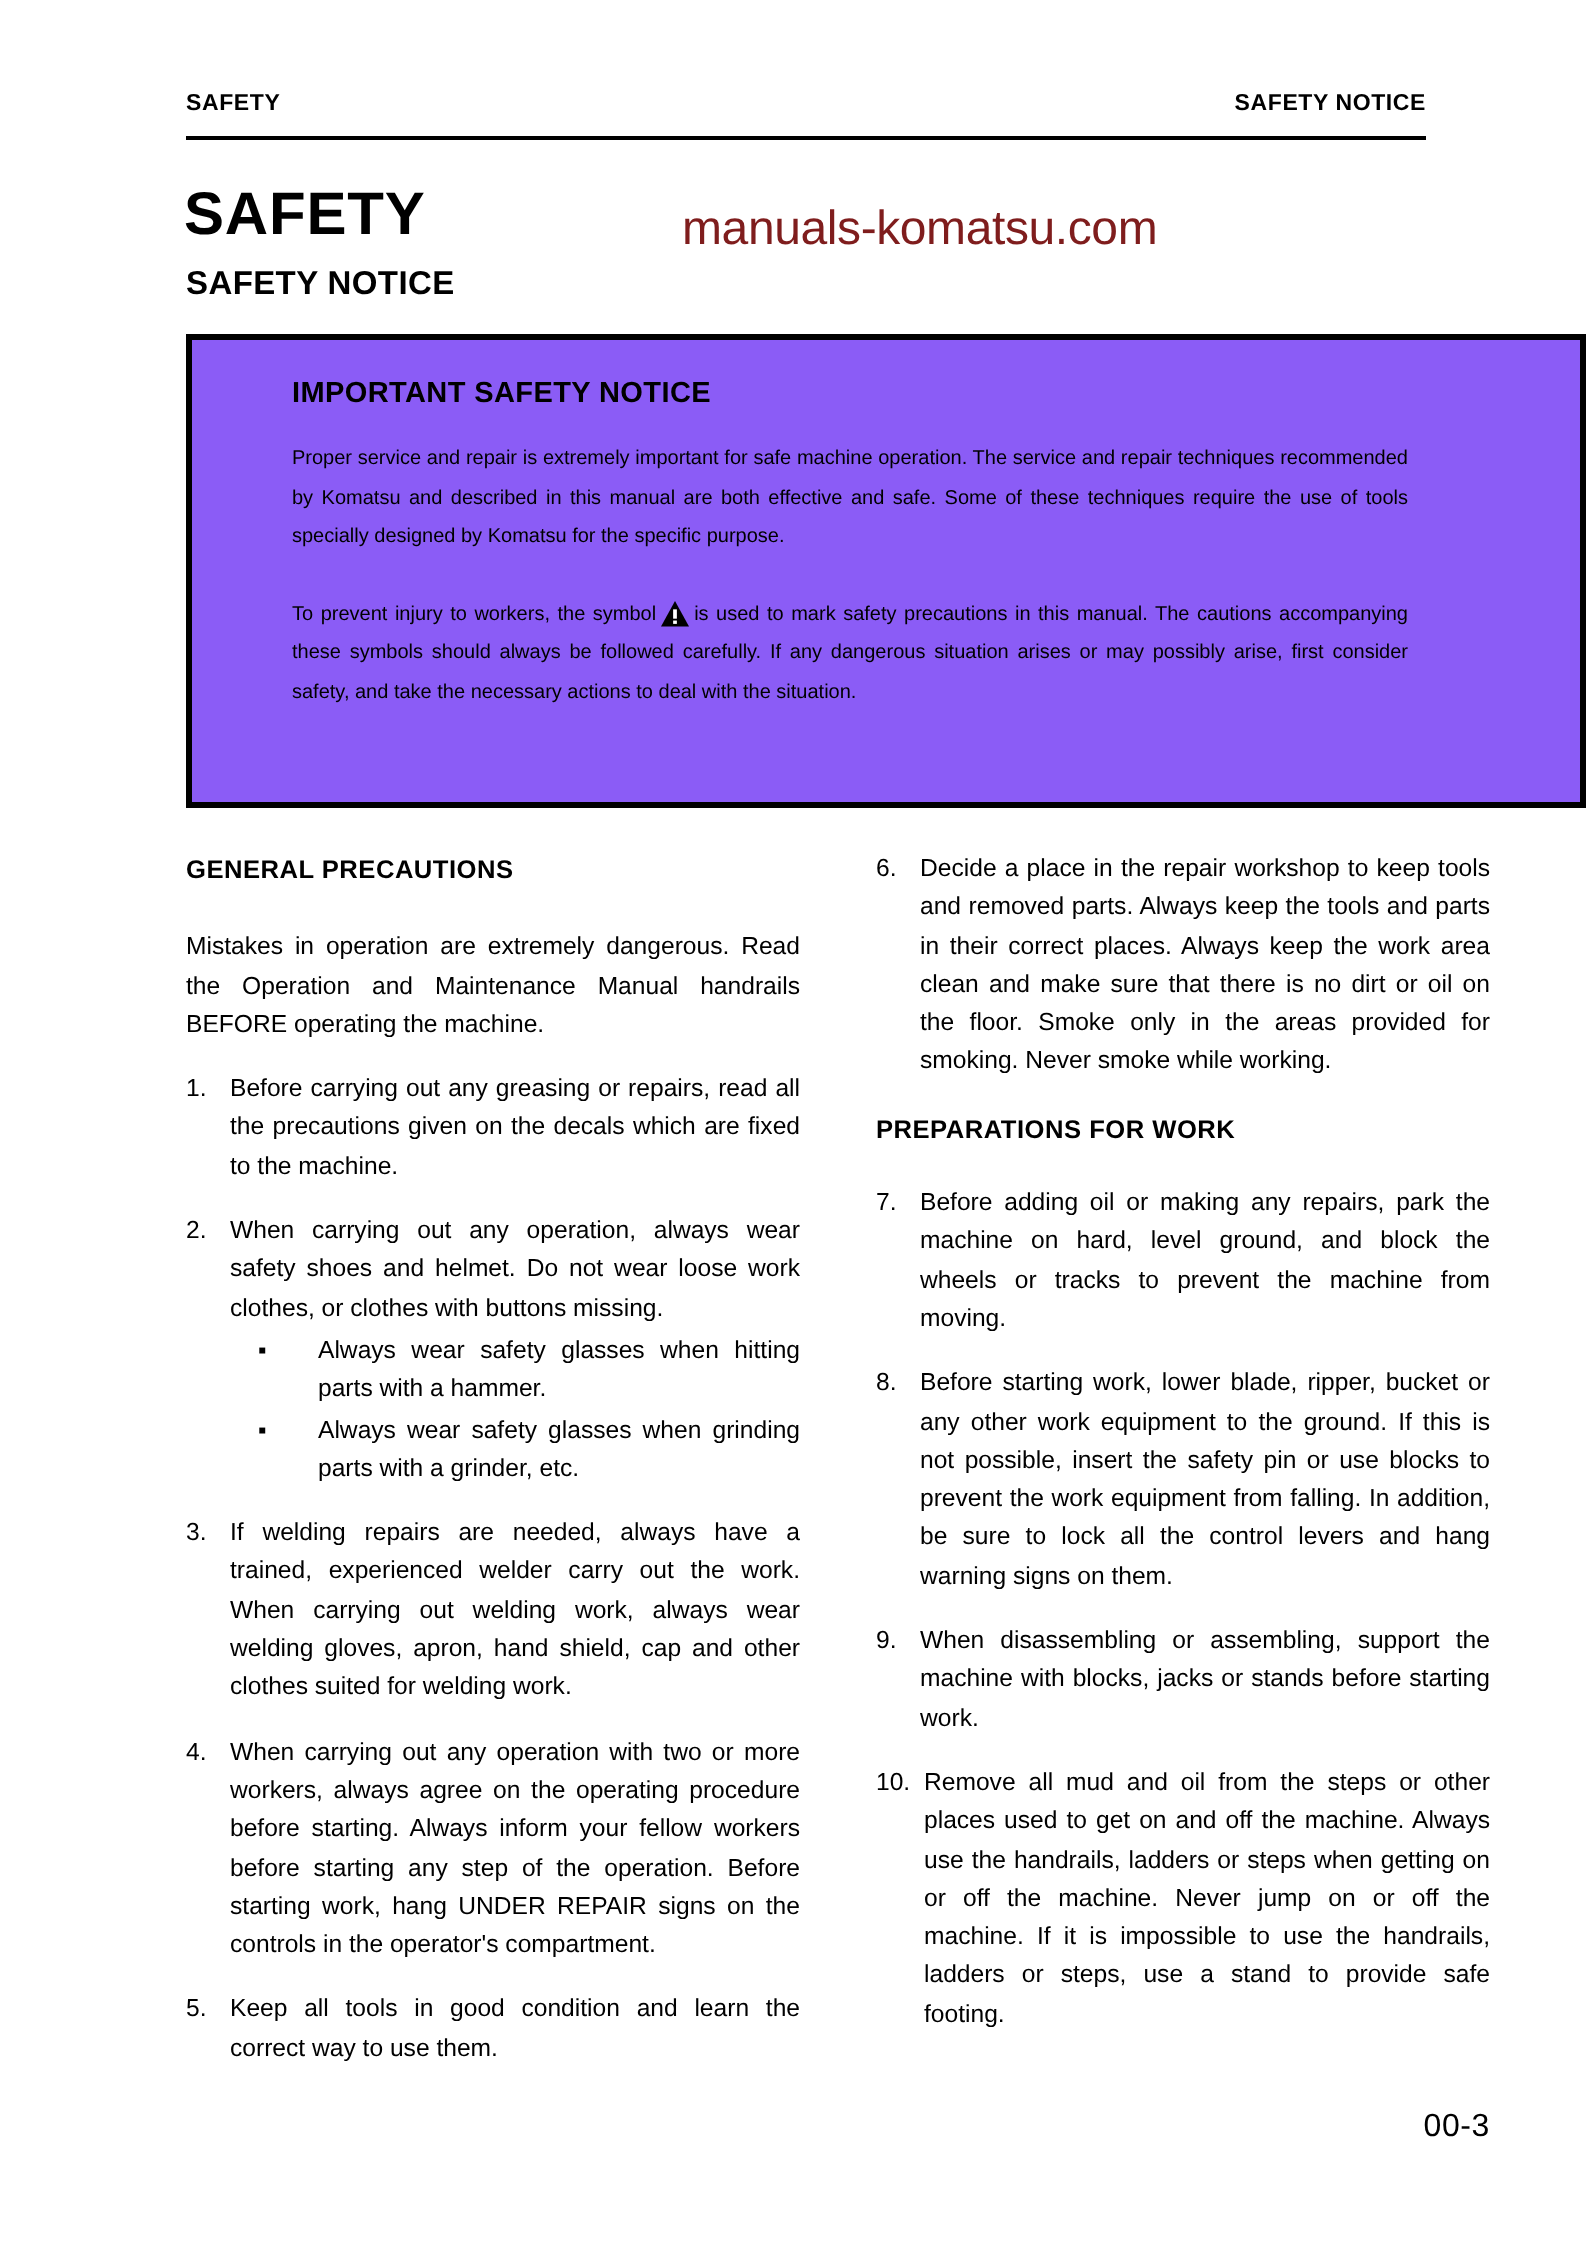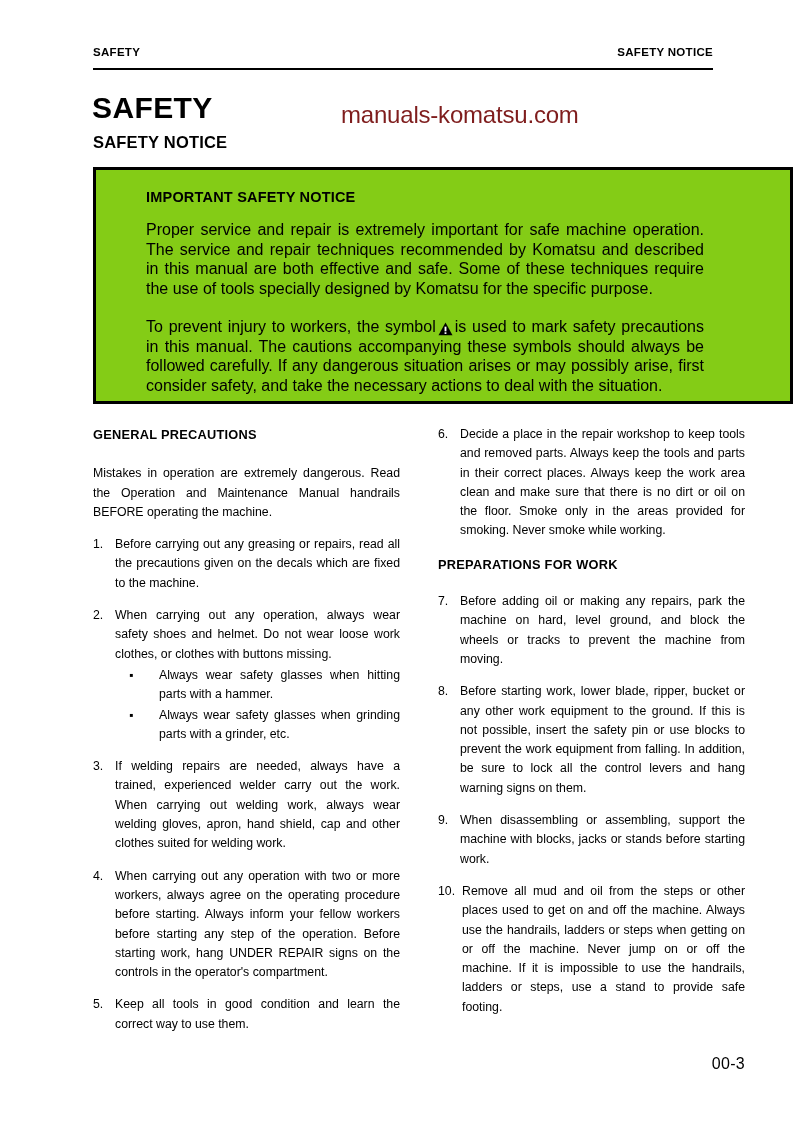--- a/index.html
+++ b/index.html
@@ -80,36 +80,36 @@
 
   
   .notice-box {
     position: absolute;
     left: 93px;
     top: 167px;
     width: 700px;
     height: 237px;
     border: 3px solid #000;
     box-sizing: border-box;
-    background: #84cc16;
+    background: #8b5cf6;
   }
   .notice-title {
     position: absolute;
     left: 50px;
     top: 19px;
     font-size: 14.5px;
     font-weight: bold;
     letter-spacing: 0.2px;
   }
   .notice-body {
     position: absolute;
     left: 50px;
     top: 50px;
     width: 558px;
-    font-size: 16px;
+    font-size: 10px;
     line-height: 19.5px;
     text-align: justify;
   }
   .notice-body p { margin: 0; }
   .notice-body p + p { margin-top: 19px; }
 
   .warn-tri {
     display: inline-block;
     width: 15px;
     height: 14px;

